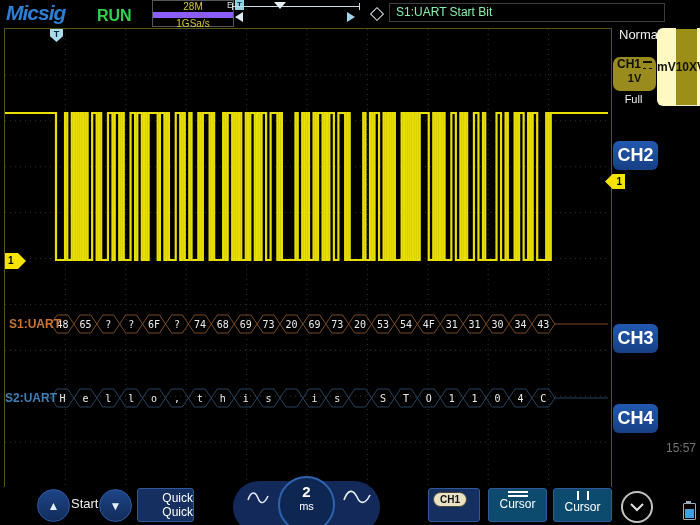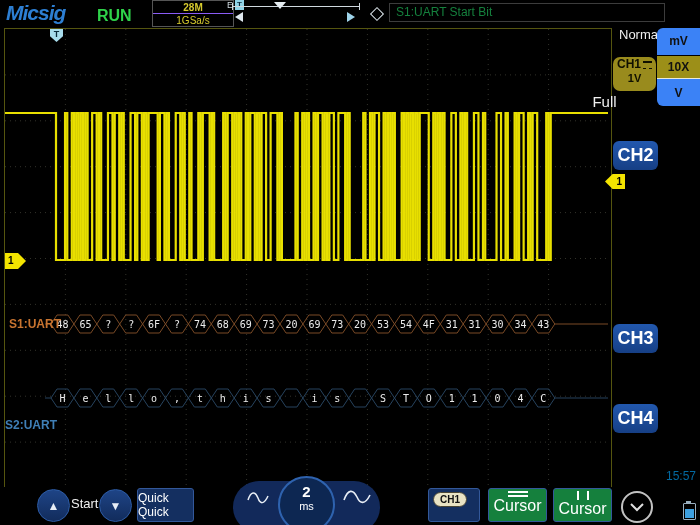--- a/index.html
+++ b/index.html
@@ -6,99 +6,99 @@
   #root{position:relative;width:700px;height:525px;background:#000;overflow:hidden;
         font-family:"Liberation Sans",sans-serif;color:#e8e8e8;}
   
   .logo{position:absolute;left:6px;top:1px;font-size:21px;font-weight:bold;font-style:italic;
         color:#2d7fd3;letter-spacing:-1px;}
   .run{position:absolute;left:97px;top:7px;font-size:16px;font-weight:bold;color:#2fd24a;}
   .acqbox{position:absolute;left:152px;top:0;width:80px;height:25px;border:1px solid #555;
           display:flex;flex-direction:column;}
   .acqbox div{flex:1;display:flex;align-items:center;justify-content:center;
               font-size:10px;color:#d6ca2e;}
-  .acqbox div:first-child{border-bottom:1px solid #8b5cf6;font-weight:bold;}
+  .acqbox div:first-child{border-bottom:6px solid #8b5cf6;}
   .recbar-line{position:absolute;left:232px;top:6px;width:128px;height:1px;background:#cfd8de;}
   .recbar-tick{position:absolute;top:3px;width:1px;height:7px;background:#cfd8de;}
   .rec-e{position:absolute;left:227px;top:0px;font-size:9px;color:#cfd8de;}
   .rec-t{position:absolute;left:235px;top:0px;width:9px;height:10px;background:#8fd2e6;
          color:#0a2a3a;font-size:8px;font-weight:bold;text-align:center;line-height:10px;}
   .rec-tri{position:absolute;left:274px;top:2px;width:0;height:0;
            border-left:6px solid transparent;border-right:6px solid transparent;
            border-top:7px solid #e6eef2;}
   .tb-left{position:absolute;left:235px;top:12px;width:0;height:0;
            border-top:5px solid transparent;border-bottom:5px solid transparent;
            border-right:8px solid #dfe8ee;}
   .tb-box{position:absolute;left:246px;top:9px;width:96px;height:17px;border:1px solid #777;
           background:#050505;font-size:12px;display:flex;align-items:center;justify-content:center;}
   .tb-right{position:absolute;left:347px;top:12px;width:0;height:0;
             border-top:5px solid transparent;border-bottom:5px solid transparent;
             border-left:8px solid #9fd4ea;}
   .trig-diamond{position:absolute;left:372px;top:9px;width:8px;height:8px;
             border:1.5px solid #dfe8ee;transform:rotate(45deg);background:transparent;}
   .trig-box{position:absolute;left:389px;top:3px;width:268px;height:17px;border:1px solid #3c3c3c;
-            font-size:12px;color:#15803d;line-height:17px;padding-left:6px;}
+            font-size:12px;color:#86efac;line-height:17px;padding-left:6px;}
   
   .scope{position:absolute;left:4px;top:28px;width:606px;height:461px;border:1px solid #55550f;
          background:#000;}
   .slabel{position:absolute;font-size:12px;font-weight:bold;}
   .s1l{left:4px;top:288px;color:#c87430;}
-  .s2l{left:0px;top:362px;color:#3f7fb6;margin-top:27px;}
+  .s2l{left:0px;top:362px;color:#3f7fb6;}
   .tflag{position:absolute;left:45px;top:0px;width:13px;height:13px;background:#a8dcec;
          clip-path:polygon(0 0,100% 0,100% 55%,50% 100%,0 55%);
          color:#0a2a3a;font-size:9px;font-weight:bold;text-align:center;line-height:11px;}
   .chmark{position:absolute;left:0px;top:224px;width:18px;height:16px;background:#f4e400;
           clip-path:polygon(0 0,62% 0,100% 50%,62% 100%,0 100%);
           color:#000;font-size:10px;font-weight:bold;line-height:16px;padding-left:3px;}
   .trigmark{position:absolute;left:605px;top:174px;width:17px;height:15px;background:#f4e400;
           clip-path:polygon(100% 0,38% 0,0 50%,38% 100%,100% 100%);
           color:#000;font-size:10px;font-weight:bold;line-height:15px;text-align:right;padding-right:3px;z-index:4;}
   
   .normal{position:absolute;left:619px;top:27px;font-size:13px;color:#f0f0f0;}
-  .probe{position:absolute;left:657px;top:28px;width:43px;height:78px;background:#3b82f6;
-         border-radius:6px 0 0 6px;display:flex;flex-direction:column;color:#111;
+  .probe{position:absolute;left:657px;top:28px;width:43px;height:78px;background:#fef9c3;
+         border-radius:6px 0 0 6px;display:flex;color:#111;
          font-weight:bold;font-size:12px;}
   .probe div{display:flex;align-items:center;justify-content:center;}
   .probe .pu{flex:1.2;}
   .probe .pa{flex:1;border-top:1px solid #000000;border-bottom:1px solid #ecead8;background:#9c8f18;}
   .probe .pd{flex:1.2;}
   .ch1btn{position:absolute;left:613px;top:57px;width:43px;height:34px;background:#998b1d;
           border-radius:7px;color:#101000;text-align:center;font-weight:bold;z-index:2;}
   .ch1btn .r1{font-size:12px;line-height:15px;display:flex;align-items:center;justify-content:center;gap:2px;}
   .coup{display:inline-block;width:9px;height:5px;border-top:2px solid #101000;border-bottom:1px dashed #101000;}
   .ch1btn .r2{font-size:11px;line-height:13px;}
-  .fulllbl{position:absolute;left:587px;top:93px;width:35px;text-align:center;font-size:15px;color:#f0f0f0;}
+  .fulllbl{position:absolute;left:616px;top:93px;width:35px;text-align:center;font-size:11px;color:#f0f0f0;}
   .chbtn{position:absolute;left:613px;width:45px;height:29px;border-radius:6px;
          background:linear-gradient(#2258ae,#163f85);color:#fff;font-weight:bold;font-size:18px;
          display:flex;align-items:center;justify-content:center;}
-  .clock{position:absolute;right:4px;top:469px;font-size:12px;color:#0369a1;}
+  .clock{position:absolute;right:4px;top:441px;font-size:12px;color:#737373;}
   
   .bbar{position:absolute;left:0;top:487px;width:700px;height:38px;background:#000;}
   .circbtn{position:absolute;width:31px;height:31px;border-radius:50%;
            background:linear-gradient(#1e4486,#122c5c);border:1px solid #2d5ca6;
            color:#e8eef6;display:flex;align-items:center;justify-content:center;font-size:12px;}
   .finelbl{position:absolute;left:71px;top:9px;font-size:13px;color:#f0f0f0;}
   .qsbtn{position:absolute;left:137px;top:1px;width:55px;height:32px;background:#142f60;
          border:1px solid #33589a;border-radius:3px;color:#fff;font-size:12px;line-height:14px;
-         display:flex;flex-direction:column;align-items:flex-start;justify-content:center;}
+         display:flex;flex-direction:column;align-items:flex-end;justify-content:center;}
   .pill{position:absolute;left:233px;top:-6px;width:147px;height:52px;border-radius:26px;
         background:#12295a;}
   .tbcircle{position:absolute;left:278px;top:476px;width:57px;height:57px;border-radius:50%;
         background:#0d2752;border:2px solid #2e62ae;z-index:5;color:#fff;
         display:flex;flex-direction:column;align-items:center;justify-content:flex-start;padding-top:6px;box-sizing:border-box;}
   .tbv{font-size:15px;font-weight:bold;line-height:16px;}
   .tbu{font-size:11px;line-height:12px;}
   .sinewrap{position:absolute;z-index:6;}
   .chselbtn{position:absolute;left:428px;top:1px;width:50px;height:32px;background:#142f60;
         border:1px solid #33589a;border-radius:3px;}
   .stack{position:absolute;border-radius:8px;font-size:10px;font-weight:bold;color:#111;
          padding:1px 6px;border:1px solid #4a4636;}
-  .cursorbtn{position:absolute;top:1px;width:57px;height:32px;background:#15803d;
+  .cursorbtn{position:absolute;top:1px;width:57px;height:32px;background:#0c4a6e;
         border:1px solid #33589a;border-radius:3px;display:flex;flex-direction:column;
-        align-items:center;justify-content:flex-start;color:#fff;font-size:16px;}
+        align-items:center;justify-content:flex-start;color:#fff;font-size:12px;}
   .hlines span{display:block;width:20px;height:2px;background:#fff;margin:2px auto 0;}
   .vlines{display:flex;gap:8px;height:9px;margin-top:2px;}
   .vlines span{display:block;width:2px;height:9px;background:#fff;}
   .chevbtn{position:absolute;left:621px;top:4px;width:32px;height:32px;border-radius:50%;
         border:2px solid #c2c2c2;box-sizing:border-box;display:flex;align-items:center;justify-content:center;}
   .batt{position:absolute;left:683px;top:16px;width:11px;height:15px;border:1px solid #9ab0c0;
         border-radius:1px;}
   .batt:before{content:"";position:absolute;left:2px;top:-3px;width:5px;height:2px;background:#9ab0c0;}
   .batt .fill{position:absolute;left:1px;right:1px;bottom:1px;height:9px;background:#3da0e0;}
 </style>

